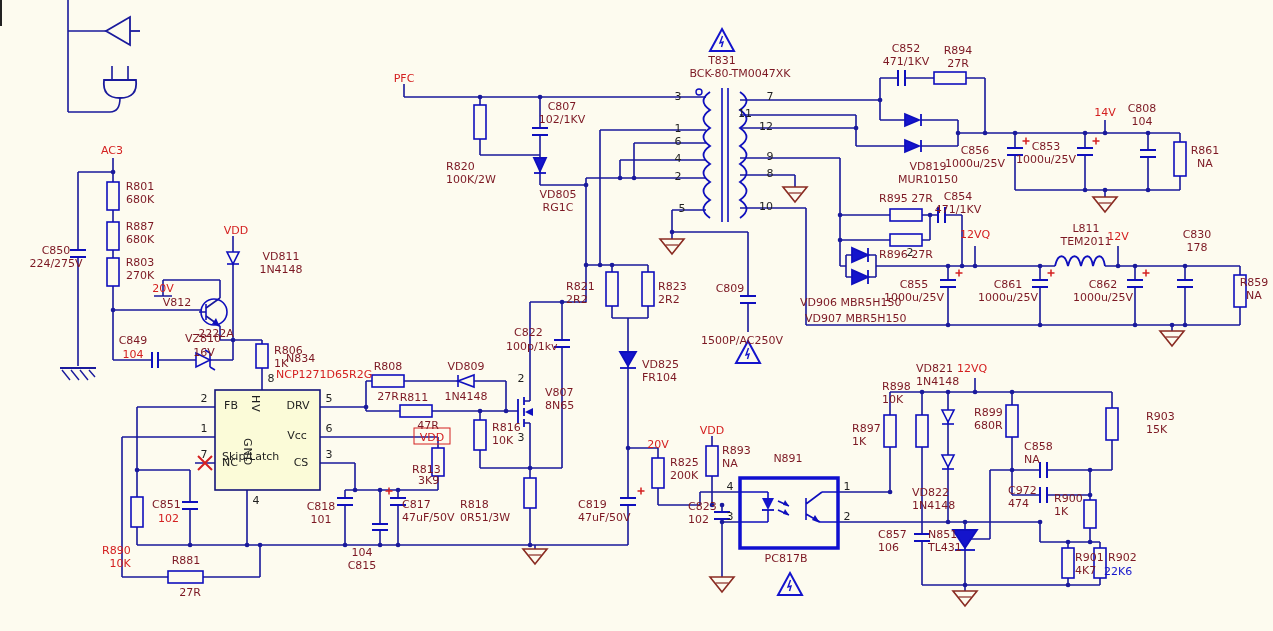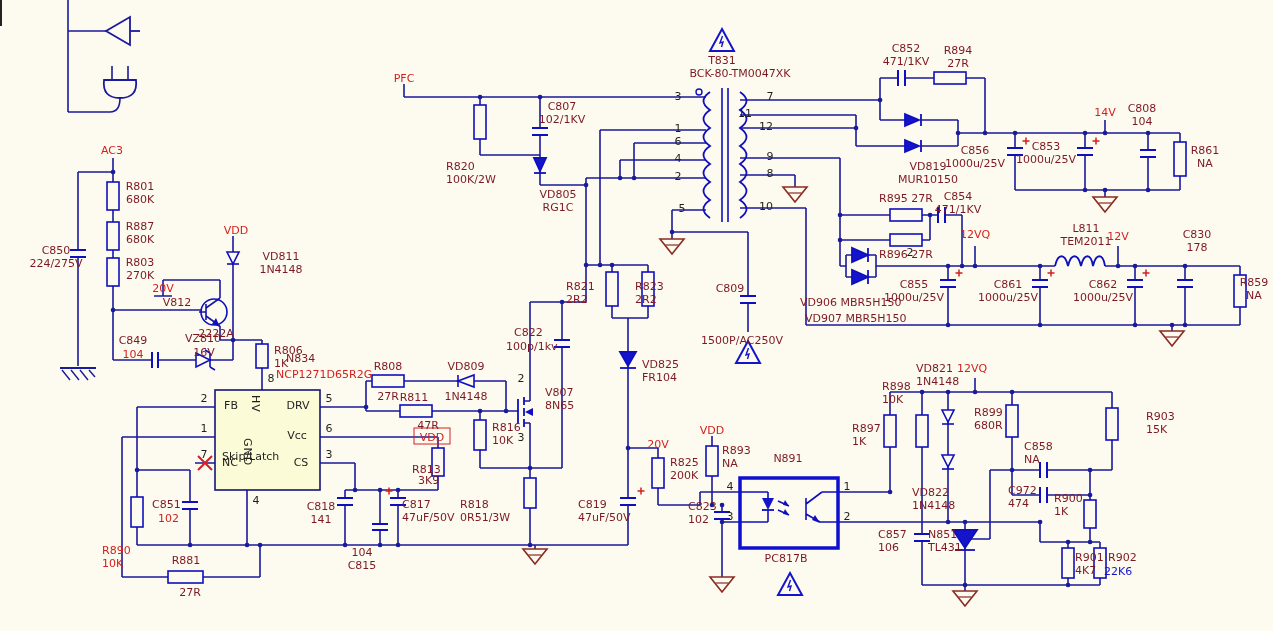--- a/index.html
+++ b/index.html
@@ -2,21 +2,21 @@
 <html><head>
 <meta charset="utf-8">
 <style>
   html,body{margin:0;padding:0;background:#ffffff;}
   .stage{position:relative;width:1273px;height:631px;background:#FDFBEF;
          font-family:"DejaVu Sans",sans-serif;overflow:hidden;}
   .stage svg{position:absolute;left:0;top:0;}
   .lb{position:absolute;transform:translateX(-50%);white-space:pre;text-align:center;
       font-size:11px;line-height:13px;color:#7c1823;pointer-events:none;}
   .left{transform:none;text-align:left;}
-  .red{color:#d42020;}
+  .red{color:#d42020;text-align:right;}
   .blk{color:#1f1f1f;}
   .blue{color:#1414cc;}
   .v{transform:none;writing-mode:vertical-rl;letter-spacing:1px;}
 </style>
 </head>
 <body>
 
 <div class="stage">
 
 <svg width="1273" height="631" viewBox="0 0 1273 631">
@@ -323,40 +323,40 @@
 <div class="lb" style="left:428px;top:419px">47R</div>
 <div class="lb left" style="left:412px;top:463px">R813</div>
 <div class="lb left" style="left:418px;top:474px">3K9</div>
 <div class="lb left" style="left:492px;top:421px">R816
 10K</div>
 <div class="lb left" style="left:545px;top:386px">V807
 8N65</div>
 <div class="lb blk" style="left:521px;top:372px">2</div>
 <div class="lb blk" style="left:521px;top:431px">3</div>
 <div class="lb" style="left:321px;top:500px">C818
-141</div>
+101</div>
 <div class="lb left" style="left:402px;top:498px">C817
 47uF/50V</div>
 <div class="lb left" style="left:460px;top:498px">R818
 0R51/3W</div>
 <div class="lb" style="left:362px;top:546px">104
 C815</div>
 
 <div class="lb left" style="left:152px;top:498px">C851</div>
 <div class="lb left red" style="left:158px;top:512px">102</div>
 <div class="lb left red" style="left:102px;top:544px">R890
 10K</div>
 <div class="lb" style="left:186px;top:554px">R881</div>
 <div class="lb" style="left:190px;top:586px">27R</div>
 
 <div class="lb left" style="left:514px;top:326px">C822</div>
 <div class="lb left" style="left:506px;top:340px">100p/1kv</div>
 <div class="lb left" style="left:566px;top:280px">R821
 2R2</div>
-<div class="lb left" style="left:635px;top:280px">R823
+<div class="lb left" style="left:658px;top:280px">R823
 2R2</div>
 <div class="lb left" style="left:642px;top:358px">VD825
 FR104</div>
 <div class="lb" style="left:562px;top:100px">C807
 102/1KV</div>
 <div class="lb" style="left:558px;top:188px">VD805
 RG1C</div>
 <div class="lb left" style="left:446px;top:160px">R820
 100K/2W</div>
 

